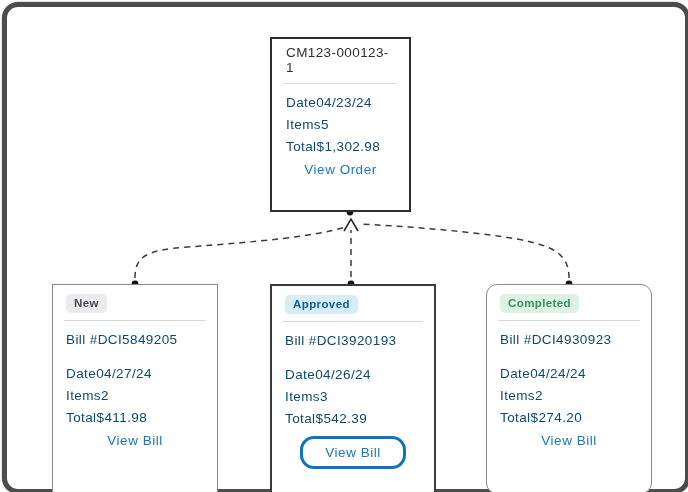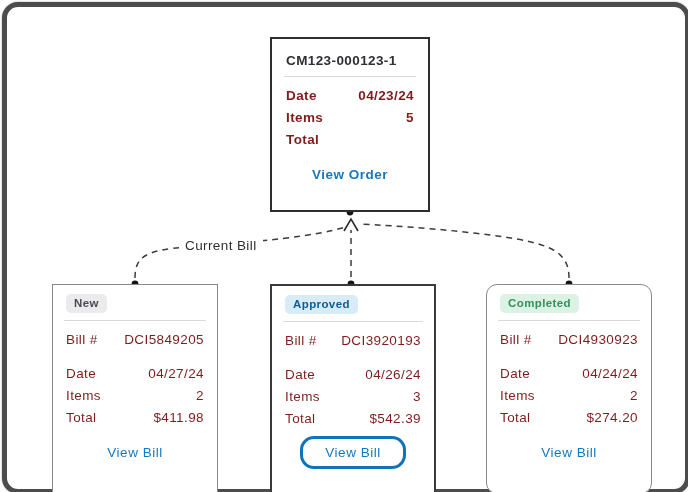--- a/index.html
+++ b/index.html
@@ -22,24 +22,23 @@
   }
   .card {
     position: absolute;
     background: #ffffff;
     box-sizing: border-box;
     font-size: 13.5px;
     letter-spacing: 0.4px;
   }
   .order-card {
     left: 263px; top: 30px;
-    width: 160px; height: 175px;
+    width: 141px; height: 175px;
     border: 2px solid #2e2e2e;
-    padding: 12px 14px;
-    font-weight: bold;
+    padding: 4px 14px;
   }
   .bill-card {
     top: 277px;
     width: 166px; height: 210px;
     border: 1.5px solid #8a8a8a;
     padding: 9px 13px;
   }
   .bill-card.focused { border: 2px solid #3a3a3a; }
   .card-title {
     font-size: 13.5px;
@@ -50,27 +49,26 @@
     border-bottom: 1px solid #d9d9de;
     margin: 0 -2px 8px -2px;
   }
   .center-name {
     text-align: center;
     padding: 6px 0 16px 0;
     color: #2f2f35;
   }
   .row {
     display: flex;
-    justify-content: space-between;
     line-height: 22px;
-    color: #7f1d1d;
+    color: #0c4a6e;
   }
   .row .val { text-align: right; }
   .gap { height: 12px; }
-  .link-wrap { text-align: center; margin-top: 16px; }
+  .link-wrap { text-align: center; margin-top: 4px; }
   .link {
     color: #1878be;
     font-size: 13.5px;
     letter-spacing: 0.5px;
     text-decoration: none;
     cursor: pointer;
     display: inline-block;
   }
   .btn-focus {
     border: 3px solid #1173b8;
@@ -119,35 +117,35 @@
     </g>
     <path d="M337,224 L344,212 L351,224" stroke="#2e2e2e" stroke-width="1.6" fill="none" stroke-linejoin="miter"></path>
     <g fill="#141414">
       <circle cx="343" cy="205" r="3.4"></circle>
       <circle cx="128" cy="277" r="3.4"></circle>
       <circle cx="344" cy="277" r="3.4"></circle>
       <circle cx="562" cy="277" r="3.4"></circle>
     </g>
   </svg>
 
-  <div class="connector-label">Current Bill</div>
 
   <div class="card order-card">
     <div class="card-title">CM123-000123-1</div>
     <div class="divider"></div>
     <div class="row">
       <span>Date</span>
       <span class="val">04/23/24</span>
     </div>
     <div class="row">
       <span>Items</span>
       <span class="val">5</span>
     </div>
     <div class="row">
       <span>Total</span>
+      <span class="val">$1,302.98</span>
     </div>
     <div class="link-wrap">
       <a class="link">View Order</a>
     </div>
   </div>
 
   <div class="card bill-card" style="left:45px;">
     <span class="badge badge-new">New</span>
     <div class="divider"></div>
     <div class="row">

